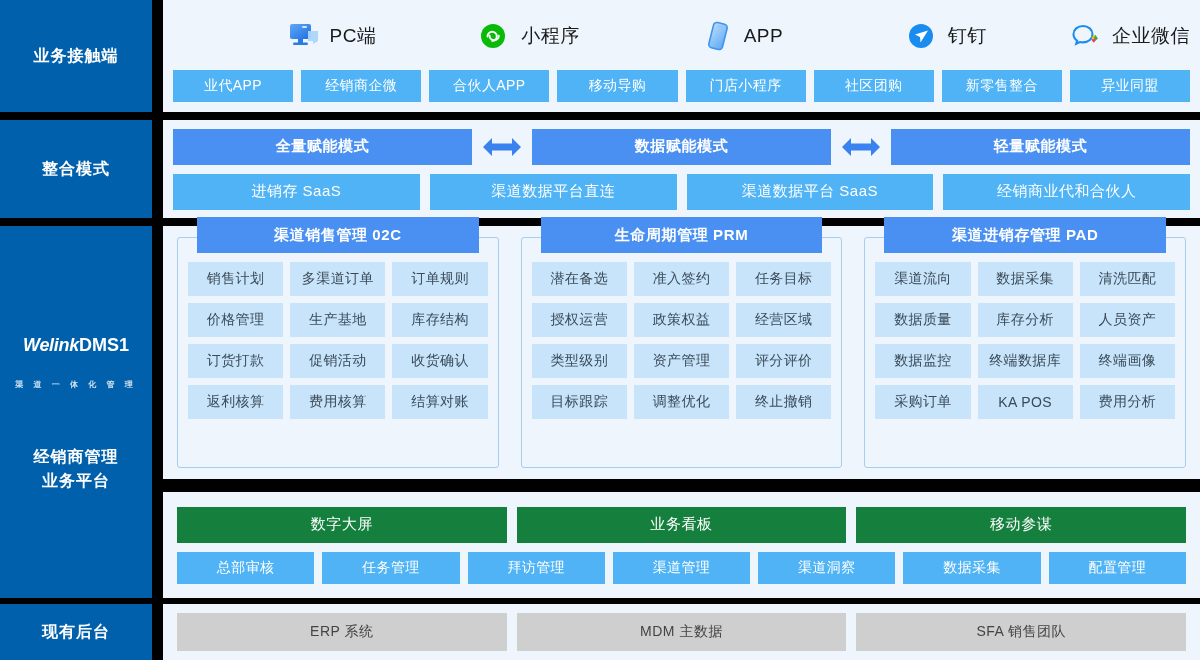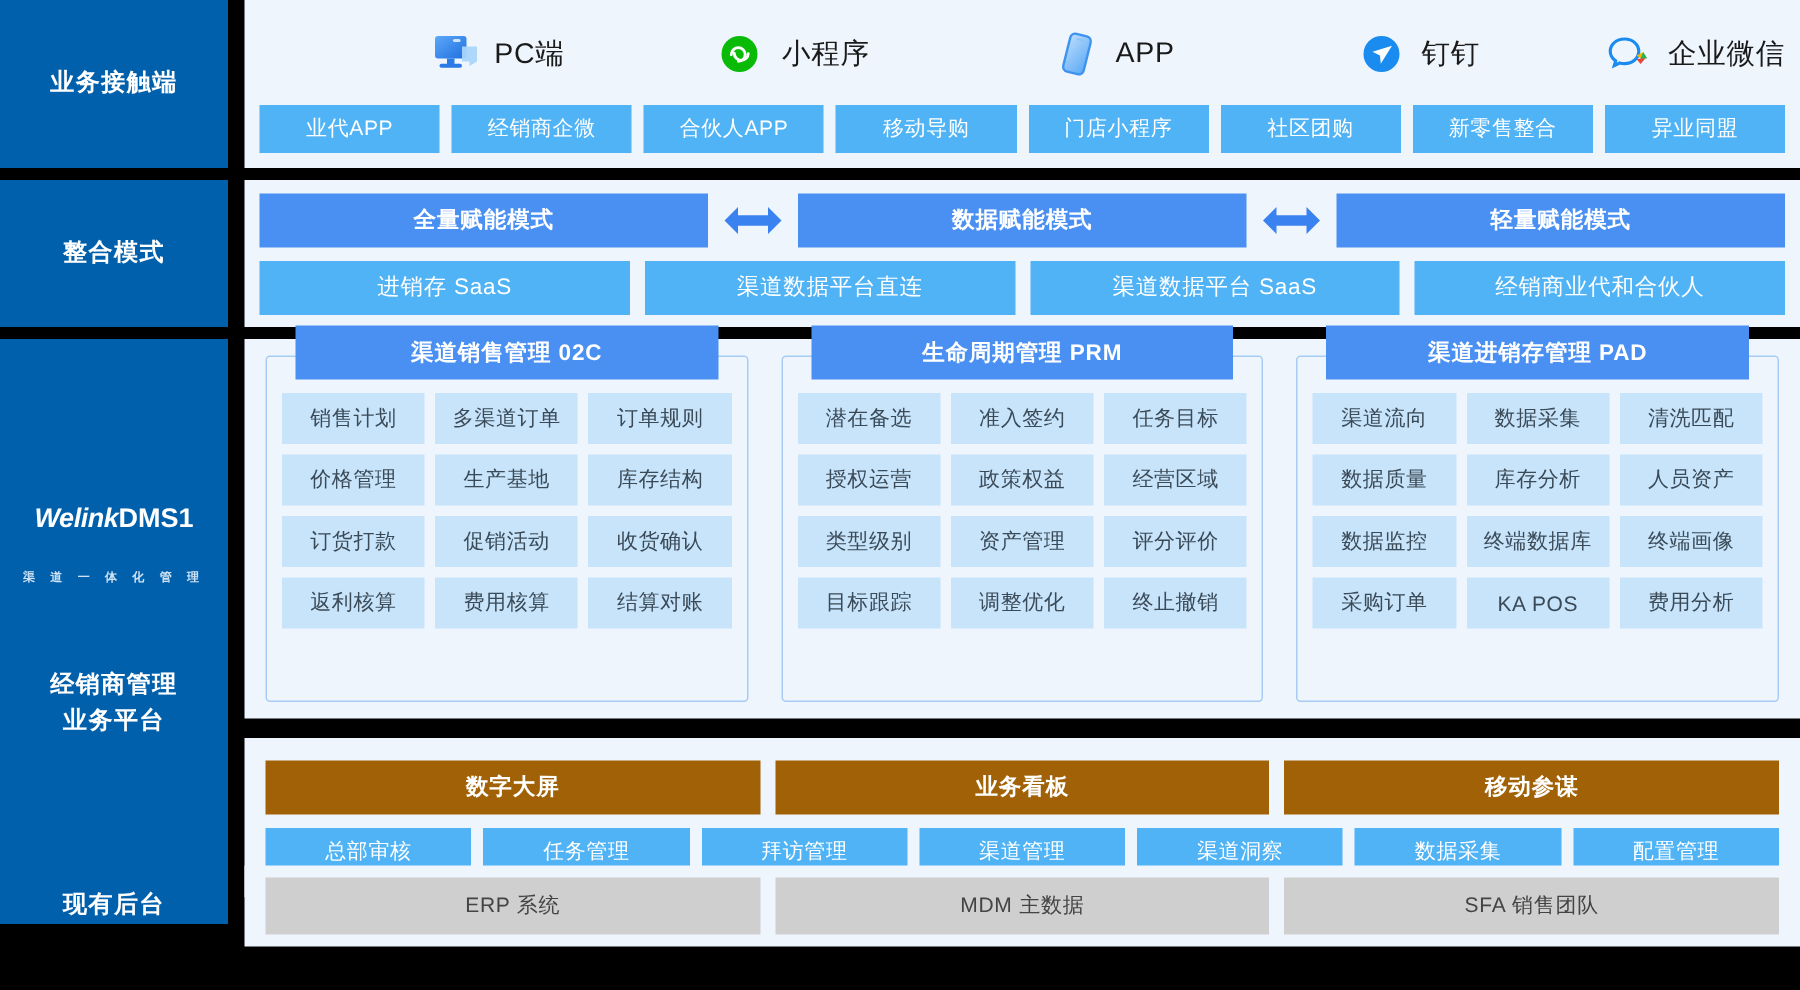--- a/index.html
+++ b/index.html
@@ -111,33 +111,33 @@
 
   .dms-lower {
     background: #eef5fd;
     height: 106px;
     margin-top: 13px;
     padding: 10px 14px;
     display: flex; flex-direction: column; justify-content: center;
   }
   .low-top { display: flex; gap: 10px; height: 36px; }
   .low-main {
-    flex: 1 1 0; background: #a16207; color: #fff;
-    display: flex; align-items: center; justify-content: center;
-    font-size: 15px; font-weight: bold; letter-spacing: .6px;
+    flex: 1 1 0; background: #15803d; color: #fff;
+    display: flex; align-items: center; justify-content: center;
+    font-size: 15px; font-weight: normal; letter-spacing: .6px;
   }
   .low-bottom { display: flex; gap: 8px; margin-top: 9px; }
   .low-chip {
     flex: 1 1 0; background: #4fb3f5; color: #fff; height: 32px;
     display: flex; align-items: center; justify-content: center;
     font-size: 14px; letter-spacing: .4px;
   }
 
   
-  #band-back { top: 576px; height: 56px; align-items: center; }
+  #band-back { top: 604px; height: 56px; }
   #band-back .band-content { padding: 8px 14px; }
   .back-row { display: flex; gap: 10px; }
   .back-chip {
     flex: 1 1 0; background: #cfcfcf; color: #444; height: 38px;
     display: flex; align-items: center; justify-content: center;
     font-size: 14px; letter-spacing: .5px;
   }
 </style>
 </head>
 <body>

